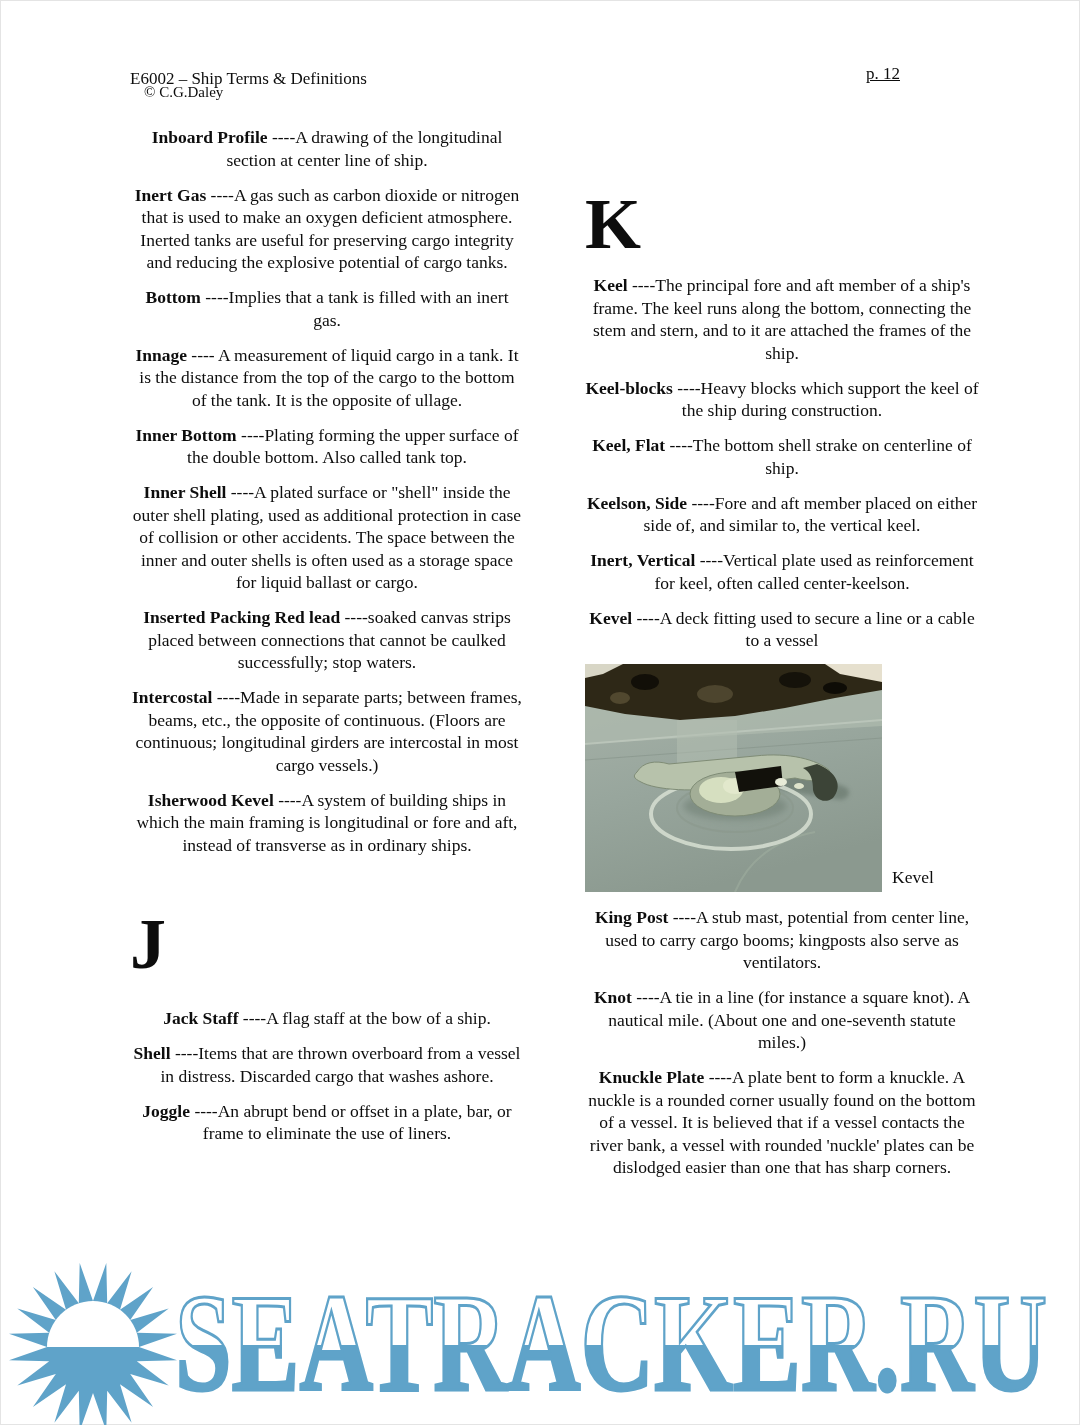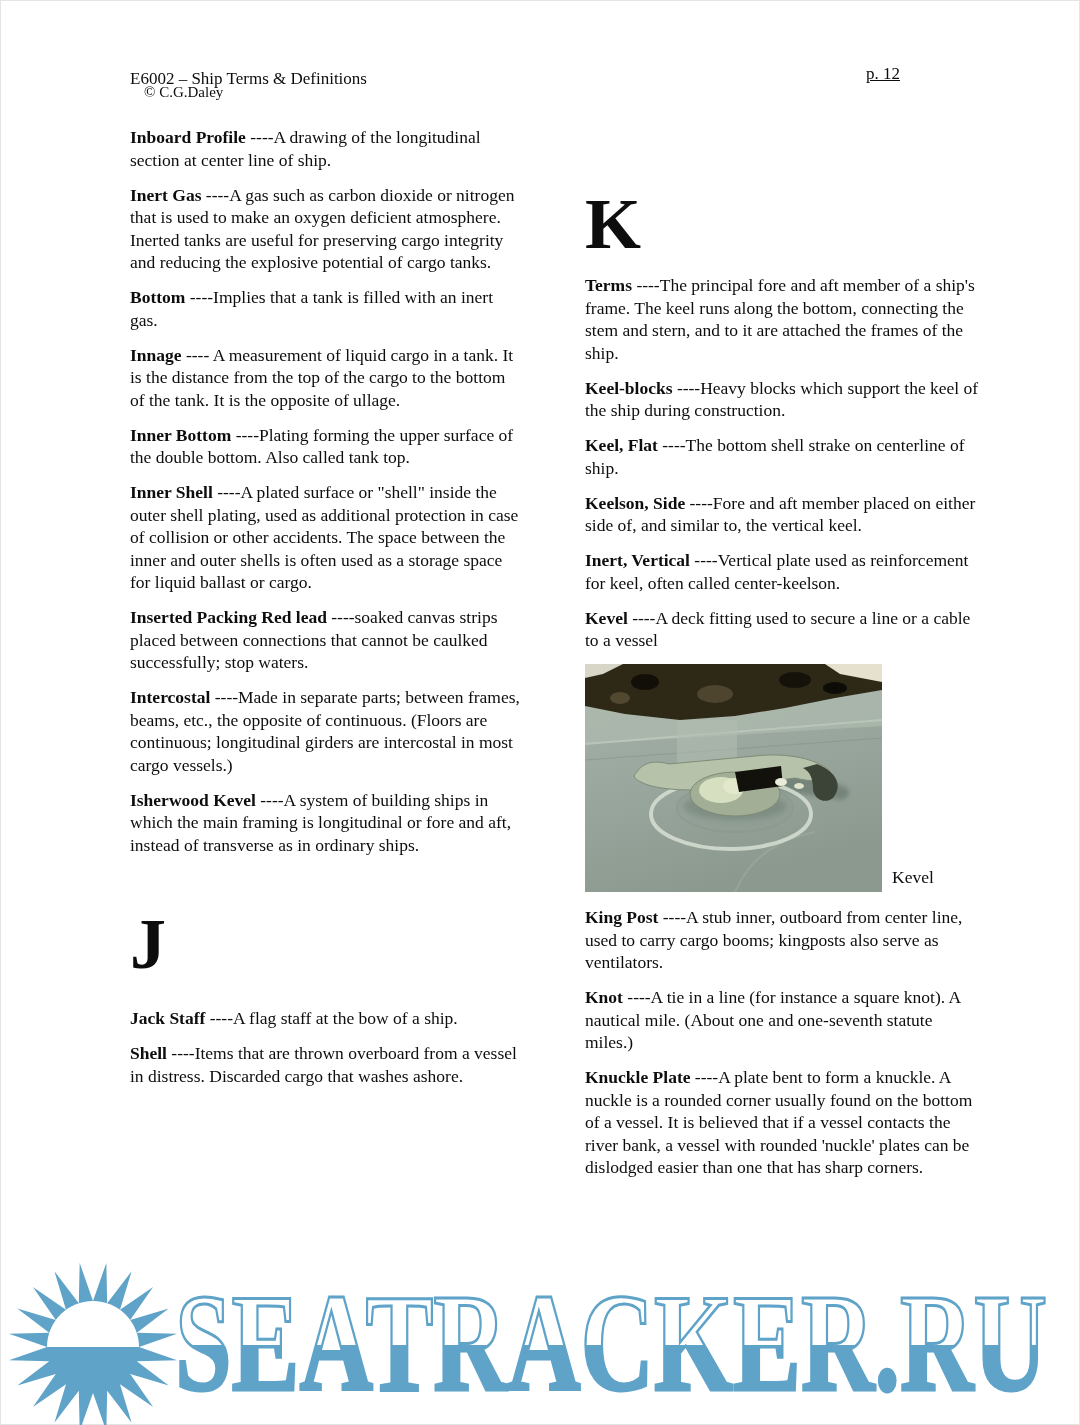--- a/index.html
+++ b/index.html
@@ -7,21 +7,21 @@
     width:1080px;height:1425px;position:relative;background:#ffffff;
     font-family:"Liberation Serif",serif;color:#0d0d0d;overflow:hidden;
   }
   .page-edge{position:absolute;inset:0;border:1px solid #e4e4e4;pointer-events:none;}
   .hdr-title{position:absolute;left:130px;top:69px;font-size:17px;line-height:20px;}
   .hdr-page{position:absolute;left:866px;top:64px;font-size:17px;line-height:20px;text-decoration:underline;}
   .hdr-copy{position:absolute;left:144px;top:85px;font-size:15px;line-height:14px;}
   .col{position:absolute;width:394px;font-size:17.5px;line-height:22.5px;text-align:left;}
   .col-left{left:130px;top:126px;}
   .col-right{left:585px;top:188px;}
-  p.entry{margin:0 0 12.5px 0;}
+  p.entry{margin:0 0 12.5px 0;text-align:center;}
   p.entry strong{font-weight:bold;}
   .big-letter{font-size:72px;font-weight:bold;line-height:72px;margin:0 0 14px 0;}
   .big-letter.jl{margin:52px 0 27px 0;}
   .photo-row{display:flex;align-items:flex-end;margin:0 0 14px 0;}
   .photo{width:297px;height:228px;display:block;flex:0 0 auto;}
   .photo-caption{margin:0 0 4px 10px;font-size:17.5px;line-height:22px;}
   .watermark{position:absolute;left:0;top:1250px;width:1080px;height:175px;pointer-events:none;}
 </style>
 </head>
 <body>
@@ -38,25 +38,26 @@
   <p class="entry"><strong>Bottom</strong><span> ----Implies that a tank is filled with an inert gas.</span></p>
   <p class="entry"><strong>Innage</strong><span> ---- A measurement of liquid cargo in a tank. It is the distance from the top of the cargo to the bottom of the tank. It is the opposite of ullage.</span></p>
   <p class="entry"><strong>Inner Bottom</strong><span> ----Plating forming the upper surface of the double bottom. Also called tank top.</span></p>
   <p class="entry"><strong>Inner Shell</strong><span> ----A plated surface or "shell" inside the outer shell plating, used as additional protection in case of collision or other accidents. The space between the inner and outer shells is often used as a storage space for liquid ballast or cargo.</span></p>
   <p class="entry"><strong>Inserted Packing Red lead</strong><span> ----soaked canvas strips placed between connections that cannot be caulked successfully; stop waters.</span></p>
   <p class="entry"><strong>Intercostal</strong><span> ----Made in separate parts; between frames, beams, etc., the opposite of continuous. (Floors are continuous; longitudinal girders are intercostal in most cargo vessels.)</span></p>
   <p class="entry"><strong>Isherwood Kevel</strong><span> ----A system of building ships in which the main framing is longitudinal or fore and aft, instead of transverse as in ordinary ships.</span></p>
   <div class="big-letter jl">J</div>
   <p class="entry"><strong>Jack Staff</strong><span> ----A flag staff at the bow of a ship.</span></p>
   <p class="entry"><strong>Shell</strong><span> ----Items that are thrown overboard from a vessel in distress. Discarded cargo that washes ashore.</span></p>
+  <p class="entry"><strong>Joggle</strong><span> ----An abrupt bend or offset in a plate, bar, or frame to eliminate the use of liners.</span></p>
 </div>
 
 <div class="col col-right">
   <div class="big-letter">K</div>
-  <p class="entry"><strong>Terms</strong><span> ----The principal fore and aft member of a ship's frame. The keel runs along the bottom, connecting the stem and stern, and to it are attached the frames of the ship.</span></p>
+  <p class="entry"><strong>Keel</strong><span> ----The principal fore and aft member of a ship's frame. The keel runs along the bottom, connecting the stem and stern, and to it are attached the frames of the ship.</span></p>
   <p class="entry"><strong>Keel-blocks</strong><span> ----Heavy blocks which support the keel of the ship during construction.</span></p>
   <p class="entry"><strong>Keel, Flat</strong><span> ----The bottom shell strake on centerline of ship.</span></p>
   <p class="entry"><strong>Keelson, Side</strong><span> ----Fore and aft member placed on either side of, and similar to, the vertical keel.</span></p>
   <p class="entry"><strong>Inert, Vertical</strong><span> ----Vertical plate used as reinforcement for keel, often called center-keelson.</span></p>
   <p class="entry"><strong>Kevel</strong><span> ----A deck fitting used to secure a line or a cable to a vessel</span></p>
 
   <div class="photo-row">
 
     <svg class="photo" viewBox="0 0 297 228" xmlns="http://www.w3.org/2000/svg" aria-hidden="true">
       <defs>
@@ -95,21 +96,21 @@
       <ellipse cx="150" cy="130" rx="45" ry="22" fill="#a3ae97" stroke="#7f8c76" stroke-width="1"></ellipse>
       <ellipse cx="136" cy="126" rx="22" ry="13" fill="#d6dfc0"></ellipse>
       <ellipse cx="150" cy="122" rx="12" ry="8" fill="#e2e8cc"></ellipse>
       <polygon points="150,108 196,102 198,122 154,128" fill="#12110b"></polygon>
       <ellipse cx="196" cy="118" rx="6" ry="4" fill="#e8ecd8"></ellipse>
       <ellipse cx="214" cy="122" rx="5" ry="3" fill="#dfe4cc"></ellipse>
     </svg>
     <div class="photo-caption">Kevel</div>
   </div>
 
-  <p class="entry"><strong>King Post</strong><span> ----A stub inner, outboard from center line, used to carry cargo booms; kingposts also serve as ventilators.</span></p>
+  <p class="entry"><strong>King Post</strong><span> ----A stub mast, potential from center line, used to carry cargo booms; kingposts also serve as ventilators.</span></p>
   <p class="entry"><strong>Knot</strong><span> ----A tie in a line (for instance a square knot). A nautical mile. (About one and one-seventh statute miles.)</span></p>
   <p class="entry"><strong>Knuckle Plate</strong><span> ----A plate bent to form a knuckle. A nuckle is a rounded corner usually found on the bottom of a vessel. It is believed that if a vessel contacts the river bank, a vessel with rounded 'nuckle' plates can be dislodged easier than one that has sharp corners.</span></p>
 </div>
 
 <svg class="watermark" viewBox="0 1250 1080 175" xmlns="http://www.w3.org/2000/svg" aria-hidden="true">
   <defs>
     <linearGradient id="wmgrad" gradientUnits="userSpaceOnUse" x1="0" y1="1300" x2="0" y2="1392">
       <stop offset="0" stop-color="#ffffff"></stop>
       <stop offset="0.49" stop-color="#ffffff"></stop>
       <stop offset="0.49" stop-color="#5fa3c9"></stop>

